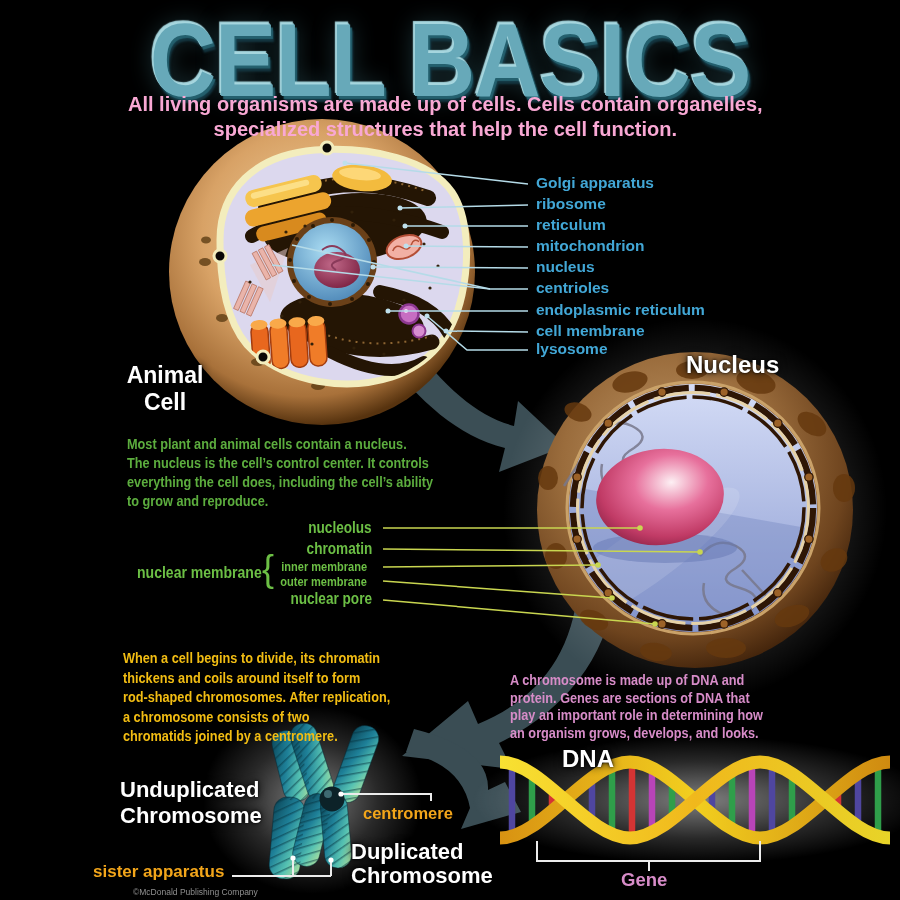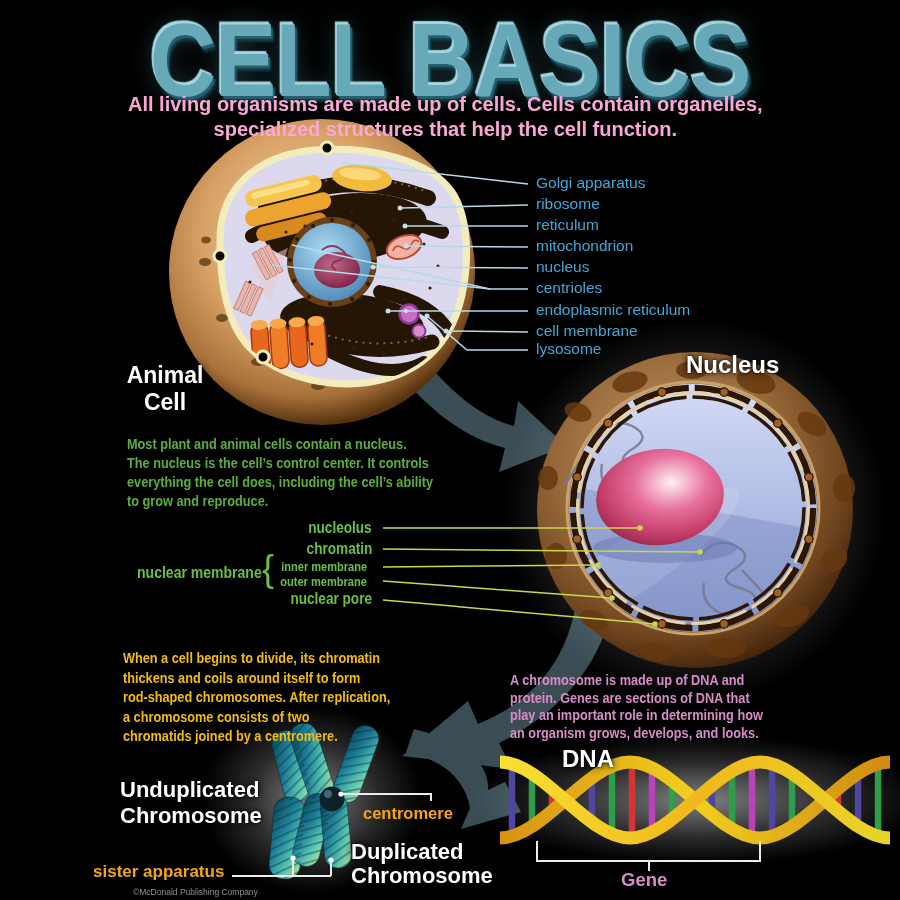--- a/index.html
+++ b/index.html
@@ -5,21 +5,21 @@
   html,body{margin:0;padding:0;background:#000;}
   .poster{position:relative;width:900px;height:900px;background:#000;overflow:hidden;
           font-family:"Liberation Sans",sans-serif;}
   .abs{position:absolute;}
   .pre{white-space:pre-line;}
   .title{left:0;right:0;top:2px;text-align:center;font-size:92px;font-weight:bold;
          letter-spacing:-1px;color:#67a9b9;transform:scaleY(1.12);transform-origin:top center;
          text-shadow:-2px -3px 1px #a6d6de,-1px -1px 0 #8cc6d0,2px 3px 1px #24606e,
                      3px 5px 2px #143641,0 0 22px rgba(90,170,185,.35);}
   .intro{left:128px;top:92px;font-size:20px;line-height:25px;font-weight:bold;color:#f9a8d4;text-align:center;}
-  .olabel{left:536px;font-size:15.5px;font-weight:normal;color:#42a7d6;}
+  .olabel{left:536px;font-size:15.5px;font-weight:bold;color:#42a7d6;}
   .whead{color:#fff;font-weight:bold;text-shadow:0 0 8px #000,0 0 3px #000;}
   .gpara{left:127px;top:434px;font-size:15.5px;line-height:19px;font-weight:bold;color:#5cad3e;
          transform:scaleX(.82);transform-origin:left top;}
   .glabel{font-weight:bold;color:#6cbf45;transform:scaleX(.85);transform-origin:right top;text-align:right;}
   .ypara{left:123px;top:648px;font-size:15.5px;line-height:19.5px;font-weight:bold;color:#f2bd13;
          transform:scaleX(.82);transform-origin:left top;}
   .ppara{left:510px;top:671px;font-size:15.5px;line-height:17.5px;font-weight:bold;color:#d78cc8;
          transform:scaleX(.82);transform-origin:left top;}
   .gold{font-weight:bold;color:#f2a51a;}
   .credit{left:133px;top:887px;font-size:8.5px;color:#909090;text-align:right;}

